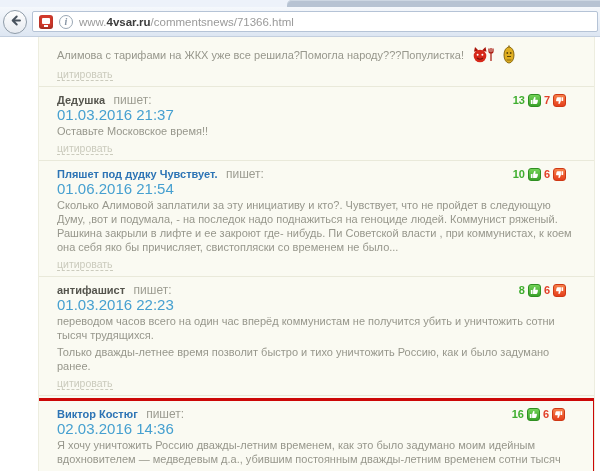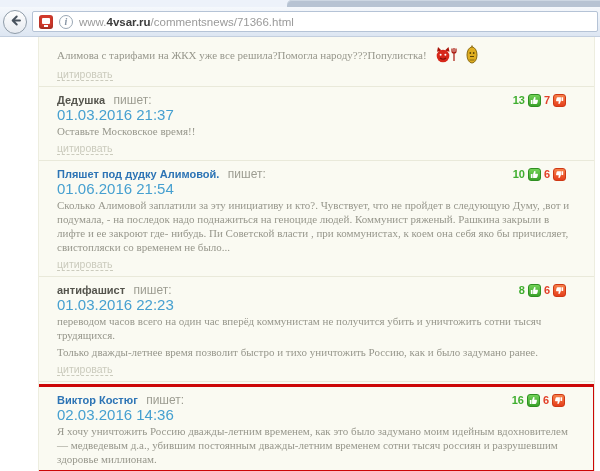--- a/index.html
+++ b/index.html
@@ -67,21 +67,21 @@
   .comment {
     position:relative;
     padding:5px 16px 4px 18px;
     border-bottom:1px solid #e9e9da;
   }
   .comment .header { line-height:14px; }
   .author { font-size:11px; font-weight:bold; color:#54544d; }
   .author--link { color:#2d74b5; cursor:pointer; }
   .writes { font-size:12px; color:#9c9c91; margin-left:4px; }
   .date { font-size:15px; color:#46a0d0; line-height:13px; margin-top:1px; }
-  .cbody p { margin:3px 0 0; font-size:11px; line-height:14px; color:#97978c;font-family:Liberation Serif, serif; }
+  .cbody p { margin:3px 0 0; font-size:11px; line-height:14px; color:#97978c; }
   .quote {
     display:inline-block; margin-top:3px; line-height:11px;
     font-size:10.5px; color:#cbcbbd;
     text-decoration:none; border-bottom:1px dashed #cbcbbd; cursor:pointer;
   }
 
   .votes {
     position:absolute; top:7px; right:28px;
     display:flex; align-items:center; gap:3px;
     font-size:11px; font-weight:bold; line-height:13px;
@@ -197,21 +197,21 @@
             </svg>
           </span>
       <span class="vc-down">6</span>
       <span class="badge badge--down">
             <svg viewBox="0 0 16 16">
               <path d="M1.5 7h3v7h-3zM5.5 14h5.8c.9 0 1.6-.6 1.8-1.4l1-4.2c.2-1-.5-1.9-1.5-1.9H9.3l.6-3.2C10 2.4 9.4 1.7 8.6 1.7c-.5 0-1 .3-1.2.8L5.5 7z"></path>
             </svg>
           </span>
     </div>
     <div class="header">
-      <span class="author author--link">Пляшет под дудку Алимовой.</span>
+      <span class="author author--link">Пляшет под дудку Чувствует.</span>
       <span class="writes">пишет:</span>
     </div>
     <div class="date">01.06.2016 21:54</div>
     <div class="cbody">
           <p>Сколько Алимовой заплатили за эту инициативу и кто?. Чувствует, что не пройдет в следующую Думу, ,вот и подумала, - на последок надо поднажиться на геноциде людей. Коммунист ряженый. Рашкина закрыли в лифте и ее закроют где- нибудь. Пи Советской власти , при коммунистах, к коем она себя яко бы причисляет, свистопляски со временем не было...</p>
         </div>
     <a class="quote">цитировать</a>
   </section>
 
   <section class="comment">

